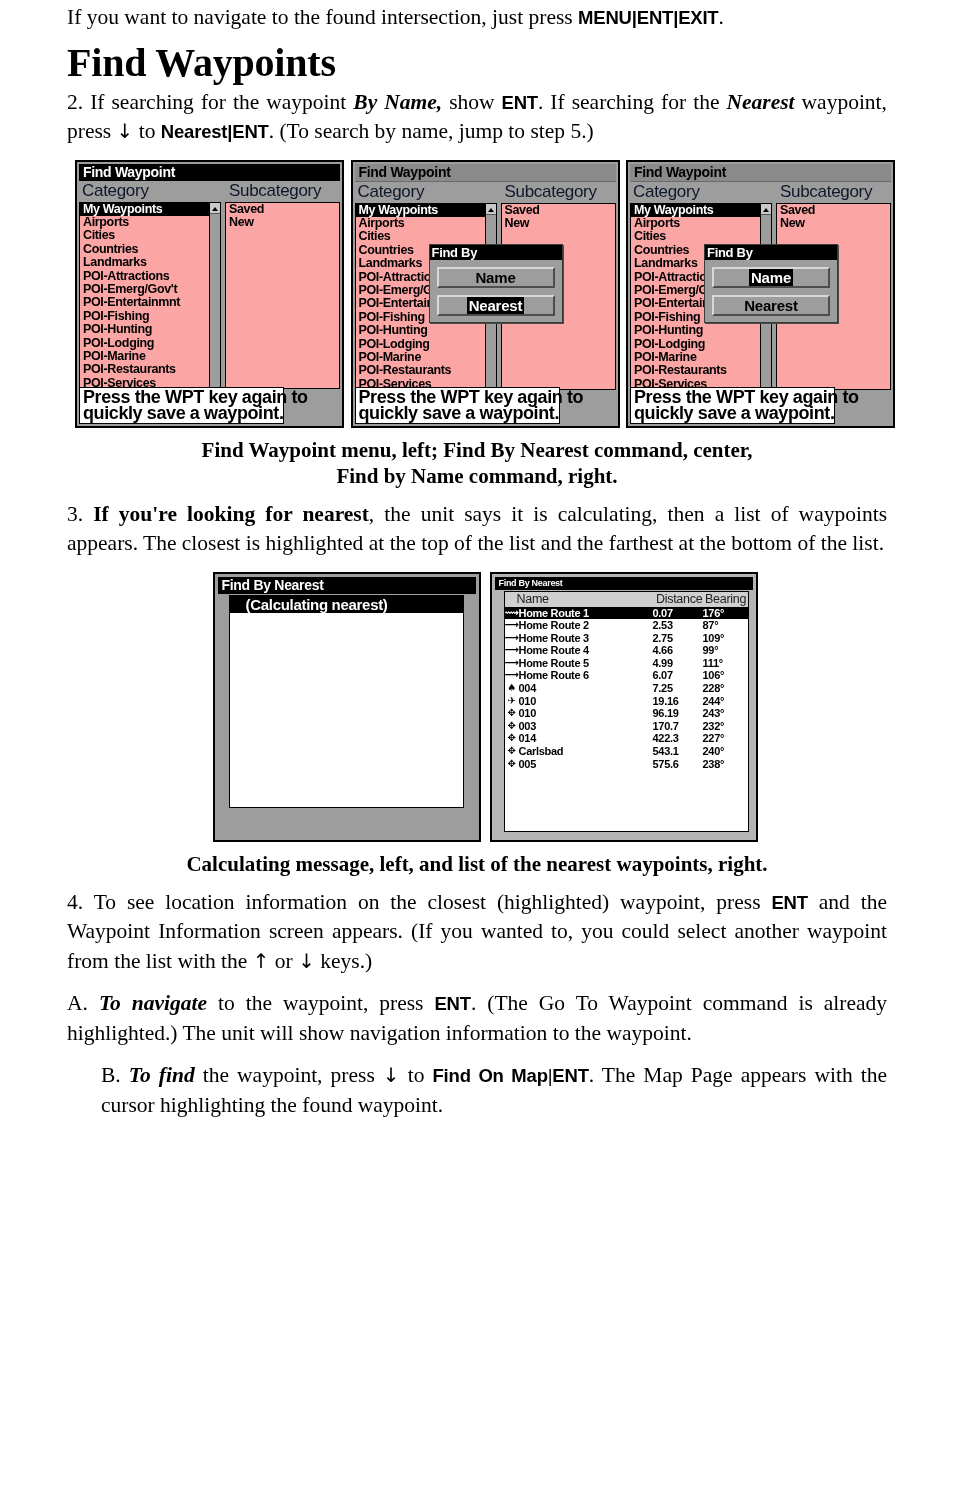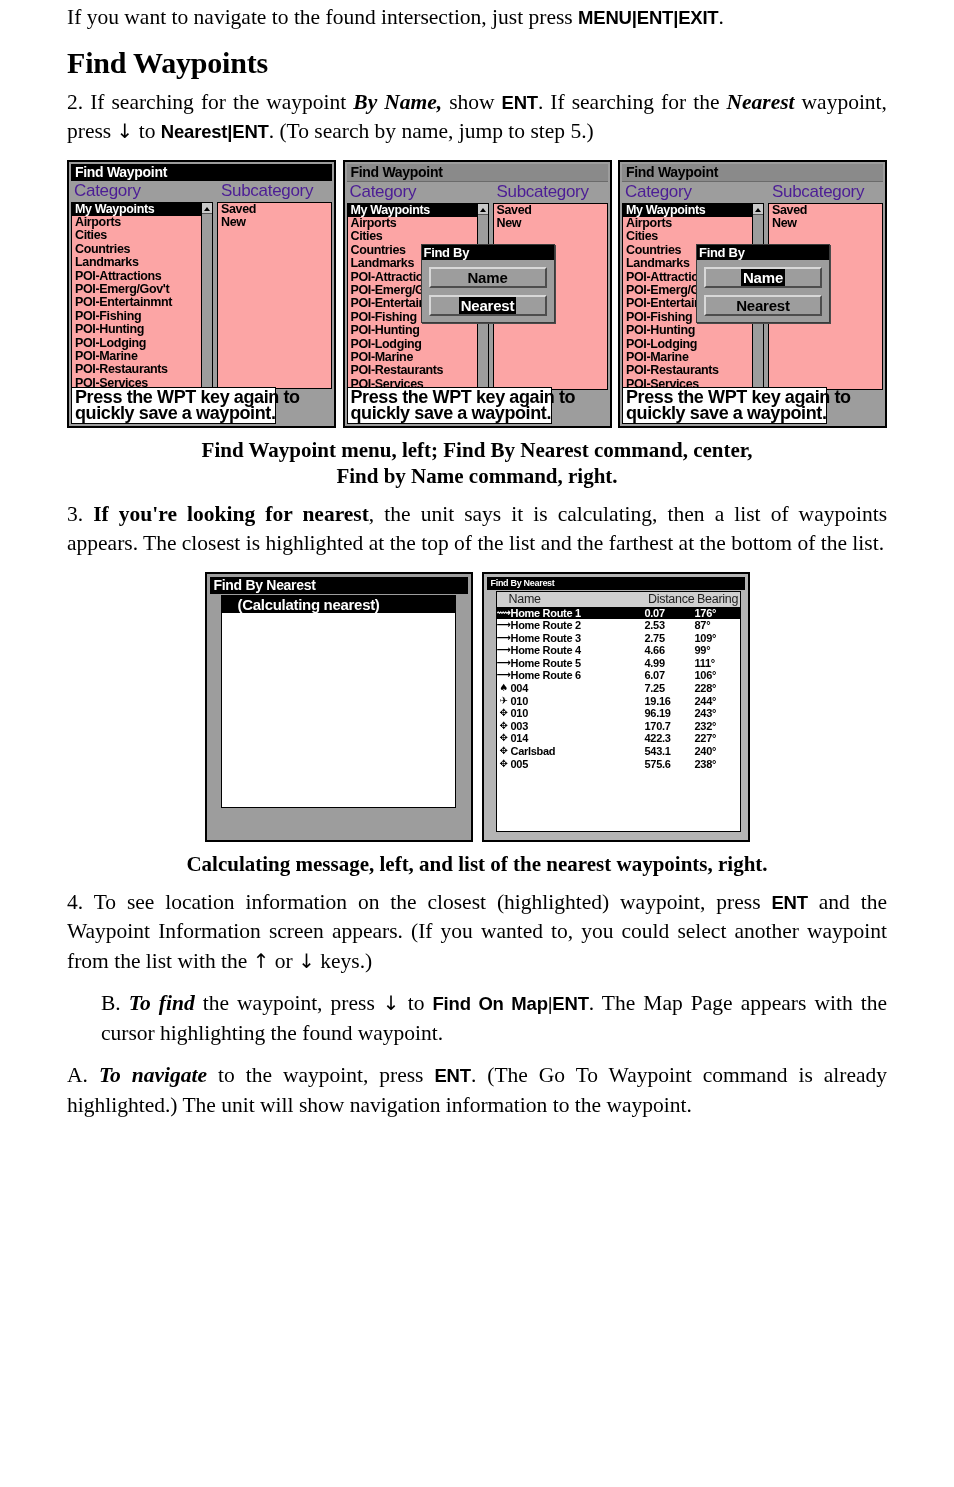--- a/index.html
+++ b/index.html
@@ -27,21 +27,21 @@
     margin: 0 0 13px 0;
     font-size: 21.5px;
     line-height: 29.5px;
     text-align: justify;
     text-justify: inter-word;
   }
   p.para.last-line-left { text-align-last: left; }
   h2.section-title {
     font-family: "Liberation Serif", serif;
     font-weight: bold;
-    font-size: 30px;
+    font-size: 40px;
     line-height: 34px;
     margin: 13px 0 8px 0;
     letter-spacing: -0.2px;
   }
   .key {
     font-family: "Liberation Sans", sans-serif;
     font-weight: bold;
     font-size: 18.5px;
     letter-spacing: -0.2px;
   }
@@ -65,21 +65,21 @@
   }
   p.indent {
     margin-left: 34px;
     width: 786px;
   }
 
   
   .fig-row {
     display: flex;
     justify-content: space-between;
-    margin: 4px 0 0 0;
+    margin: 4px 0 0 8px;
     width: 820px;
   }
   .fig-row.row2 {
     justify-content: center;
     gap: 9px;
     margin-top: 6px;
   }
 
   .shot {
     background: #9d9d9d;
@@ -112,21 +112,21 @@
   }
   .titlebar.small { height: 13px; line-height: 13px; font-size: 9px; }
 
   
   .colheads {
     display: flex;
     height: 21px;
     align-items: center;
     font-size: 17px;
     font-weight: normal;
-    color: #4c1d95;
+    color: #0f172a;
     letter-spacing: -0.3px;
   }
   .colheads .ch-cat { width: 143px; padding-left: 3px; }
   .colheads .ch-sub { padding-left: 4px; }
 
   
   .panes { display: flex; gap: 4px; height: 187px; }
   .pane {
     background: #fca5a5;
     border: 1px solid #000;
@@ -572,17 +572,17 @@
         </div>
       </div>
     </div>
 
   </div>
 
   <p class="caption">Calculating message, left, and list of the nearest waypoints, right.</p>
 
   <p class="para last-line-left"><span>4. To see location information on the closest (highlighted) waypoint, press </span><span class="key">ENT</span><span> and the Waypoint Information screen appears. (If you wanted to, you could select another waypoint from the list with the </span><span class="arrow">↑</span><span> or </span><span class="arrow">↓</span><span> keys.)</span></p>
 
+  <p class="para last-line-left"><span>A. </span><span class="bi">To navigate</span><span> to the waypoint, press </span><span class="key">ENT</span><span>. (The Go To Waypoint command is already highlighted.) The unit will show navigation information to the waypoint.</span></p>
+
   <p class="para indent last-line-left"><span>B. </span><span class="bi">To find</span><span> the waypoint, press </span><span class="arrow">↓</span><span> to </span><span class="keysc">Find On Map</span><span class="keysc sep">|</span><span class="key">ENT</span><span>. The Map Page appears with the cursor highlighting the found waypoint.</span></p>
 
-  <p class="para last-line-left"><span>A. </span><span class="bi">To navigate</span><span> to the waypoint, press </span><span class="key">ENT</span><span>. (The Go To Waypoint command is already highlighted.) The unit will show navigation information to the waypoint.</span></p>
-
 </div>
 
 </body></html>

